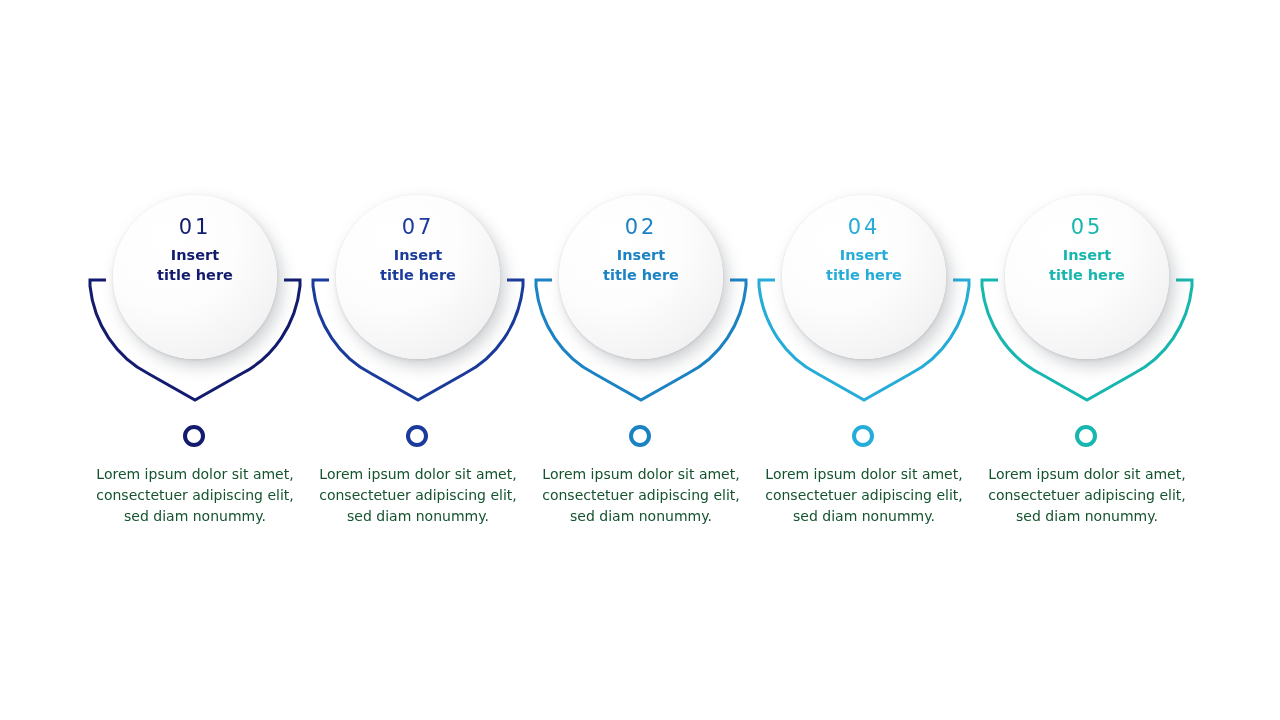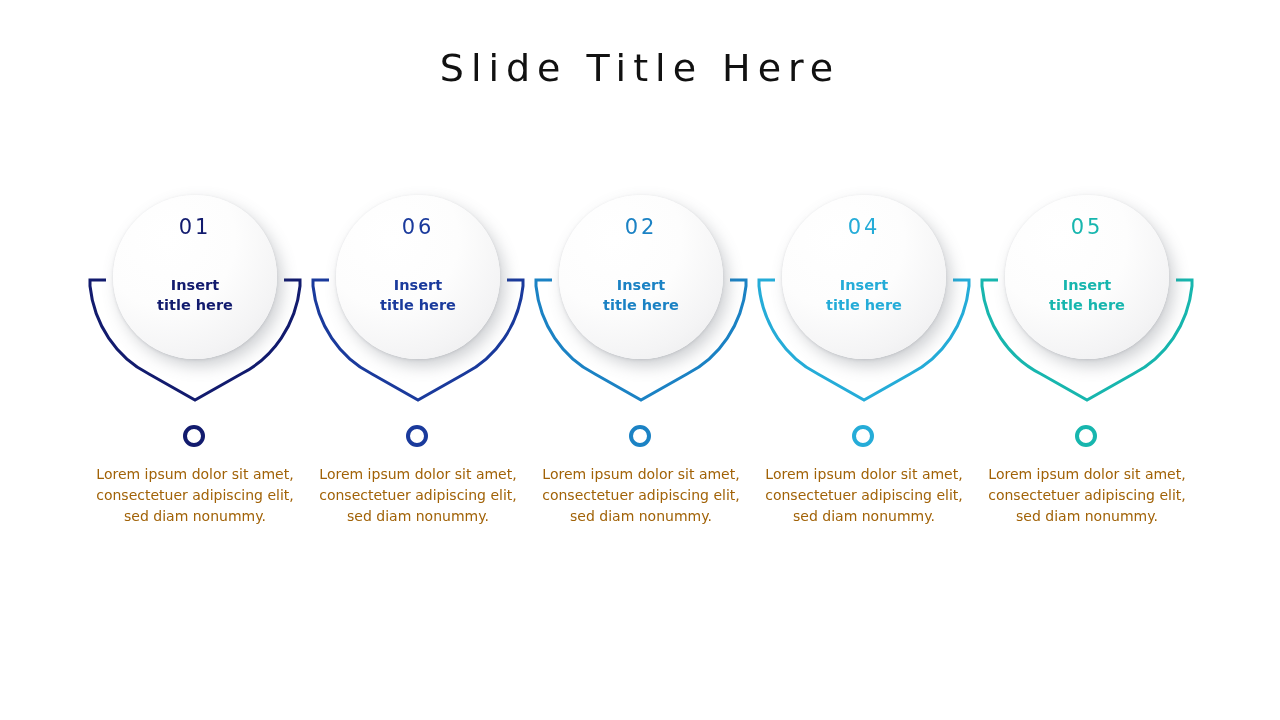--- a/index.html
+++ b/index.html
@@ -90,21 +90,21 @@
 
   .bubble-num {
     font-family: "DejaVu Sans", sans-serif;
     font-size: 21px;
     font-weight: 400;
     letter-spacing: 3px;
     line-height: 1;
   }
 
   .bubble-title {
-    margin-top: 37px;
+    margin-top: 7px;
     font-family: "DejaVu Sans", sans-serif;
     font-size: 14.5px;
     font-weight: 700;
     line-height: 1.38;
     text-align: center;
     white-space: pre-line;
   }
 
   
   .node {
@@ -123,32 +123,31 @@
   
   .caption {
     position: absolute;
     left: 10px;
     top: 452px;
     width: 204px;
     text-align: center;
     font-family: "DejaVu Sans", sans-serif;
     font-size: 14px;
     line-height: 1.49;
-    color: #a16207;
+    color: #14532d;
     z-index: 4;
   }
 
   .tl-svg { position: absolute; left: 0; top: 0; }
 </style>
 </head>
 <body>
 
 <div id="slide">
 
-  <div id="slide-title">Slide Title Here</div>
 
   <div id="diagram">
 
     <svg id="arc-layer" class="tl-svg" width="1280" height="720" viewBox="0 0 1280 720">
       <defs>
         <linearGradient id="lineGrad" x1="0" y1="0" x2="1" y2="0">
           <stop offset="0%" id="lg0" stop-color="#121B6E"></stop>
           <stop offset="25%" id="lg1" stop-color="#1A3A9C"></stop>
           <stop offset="50%" id="lg2" stop-color="#1B82C4"></stop>
           <stop offset="75%" id="lg3" stop-color="#25ACD8"></stop>
@@ -170,21 +169,21 @@
         <div class="bubble-num" style="color: rgb(18, 27, 110);">01</div>
         <div class="bubble-title" style="color: rgb(18, 27, 110);">Insert
 title here</div>
       </div>
       <div class="node" style="border-color: rgb(18, 27, 110);"></div>
       <div class="caption">Lorem ipsum dolor sit amet, consectetuer adipiscing elit, sed diam nonummy.</div>
     </div>
 
     <div class="stage" id="stage-1" style="left: 306px;">
       <div class="bubble">
-        <div class="bubble-num" style="color: rgb(26, 58, 156);">06</div>
+        <div class="bubble-num" style="color: rgb(26, 58, 156);">07</div>
         <div class="bubble-title" style="color: rgb(26, 58, 156);">Insert
 title here</div>
       </div>
       <div class="node" style="border-color: rgb(26, 58, 156);"></div>
       <div class="caption">Lorem ipsum dolor sit amet, consectetuer adipiscing elit, sed diam nonummy.</div>
     </div>
 
     <div class="stage" id="stage-2" style="left: 529px;">
       <div class="bubble">
         <div class="bubble-num" style="color: rgb(27, 130, 196);">02</div>

